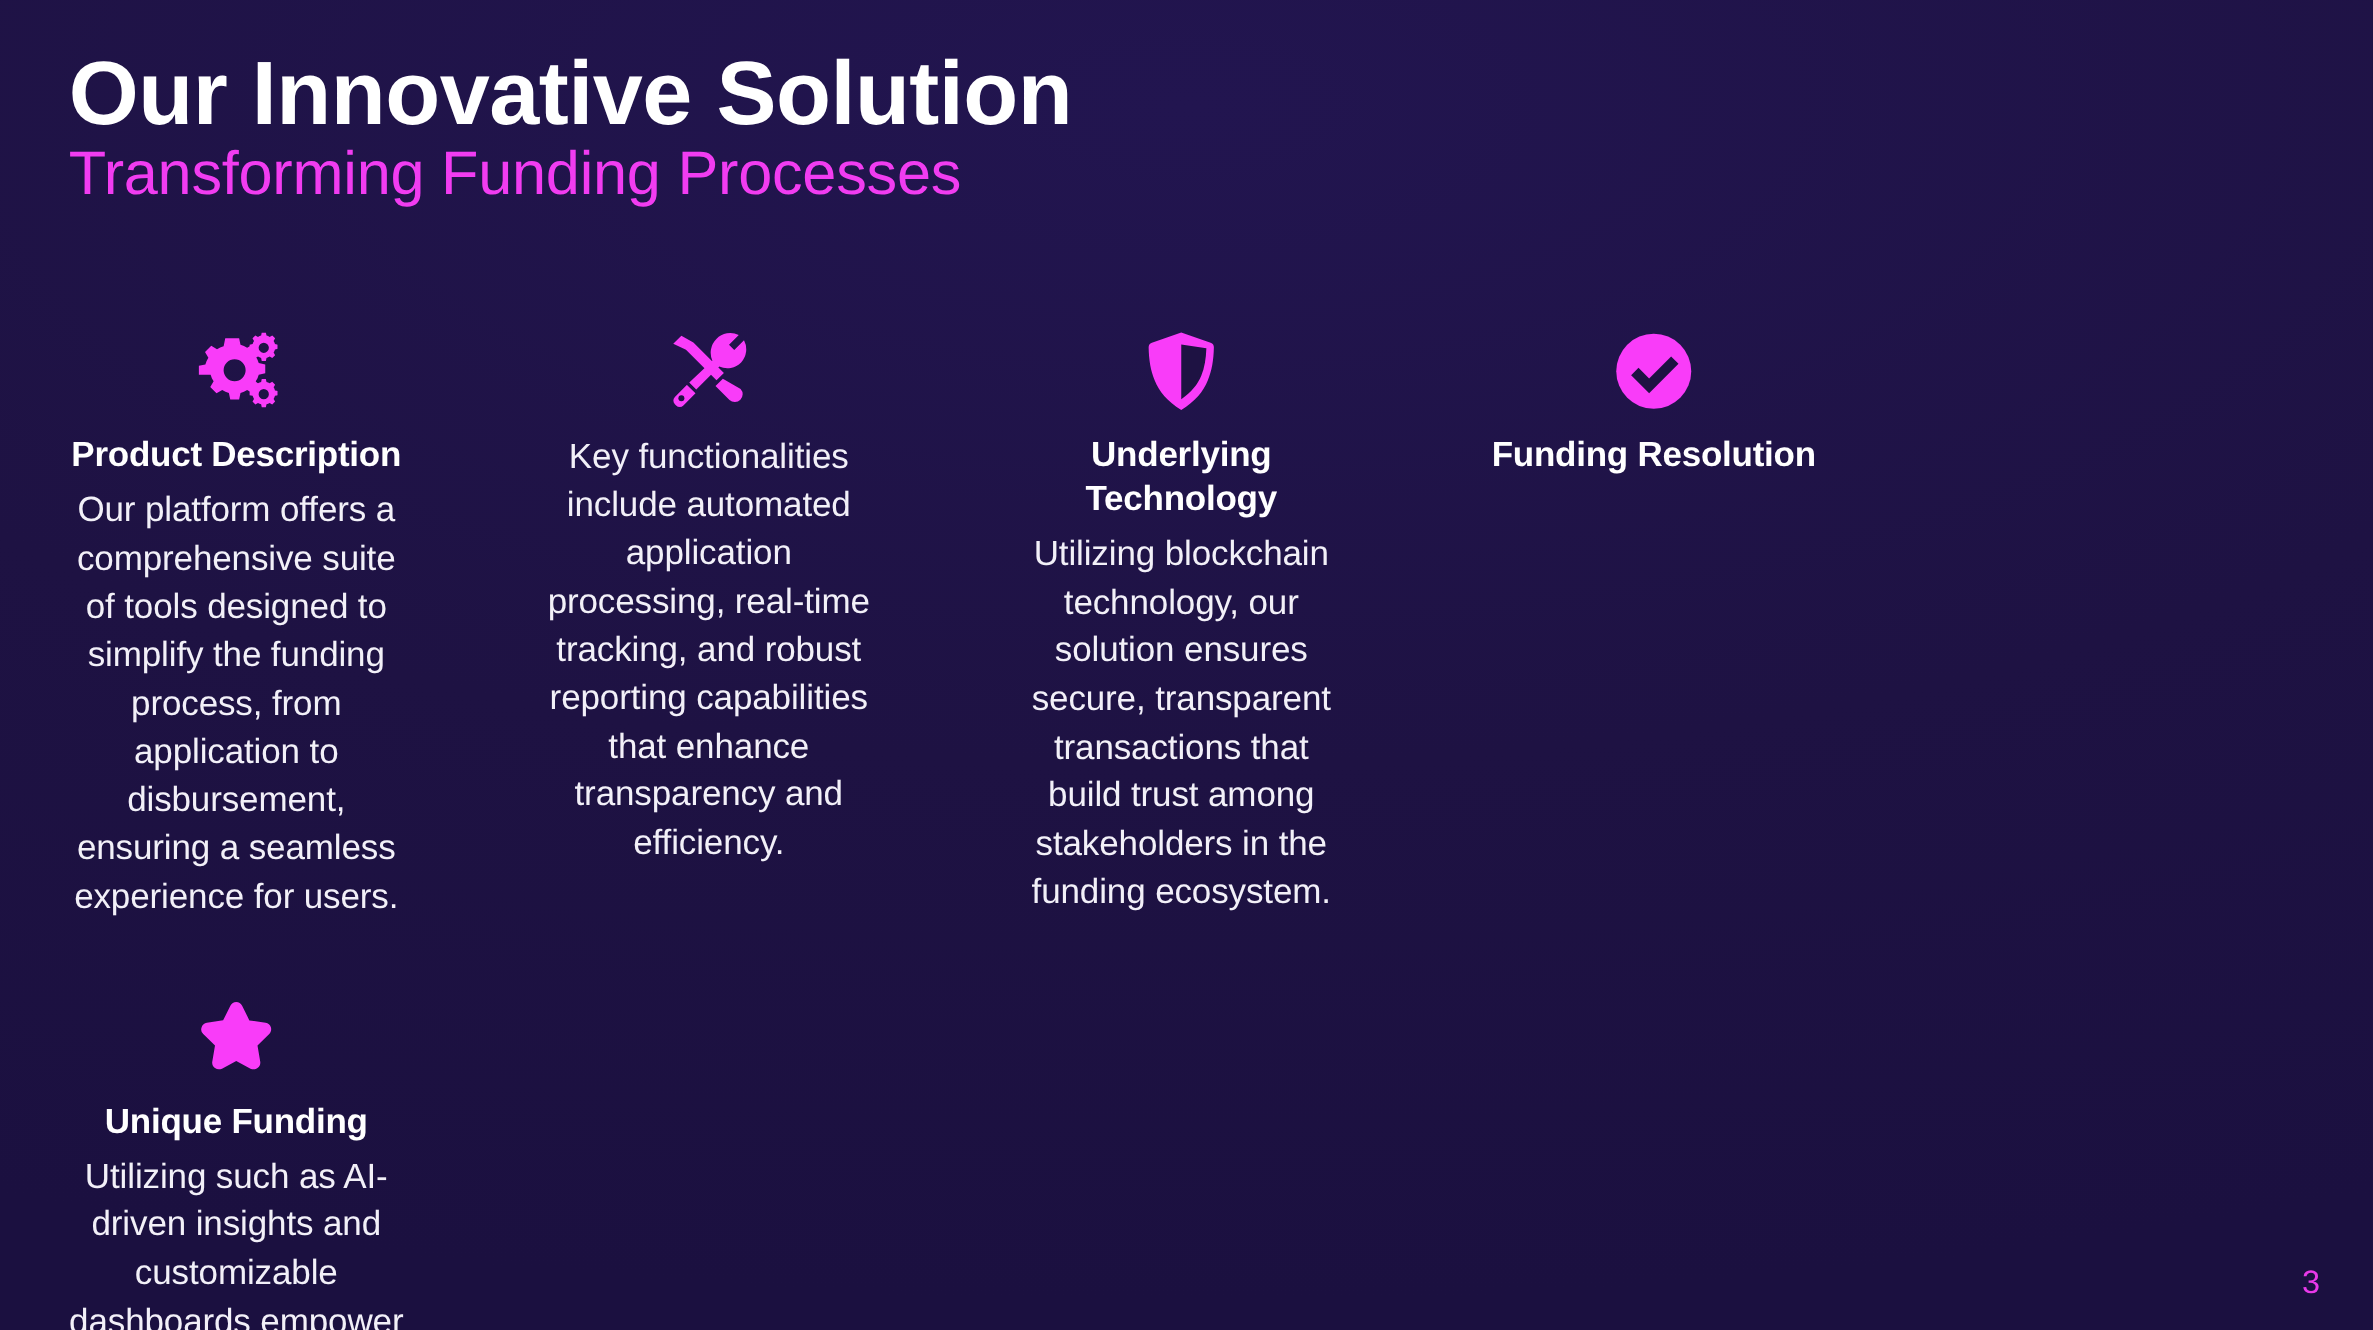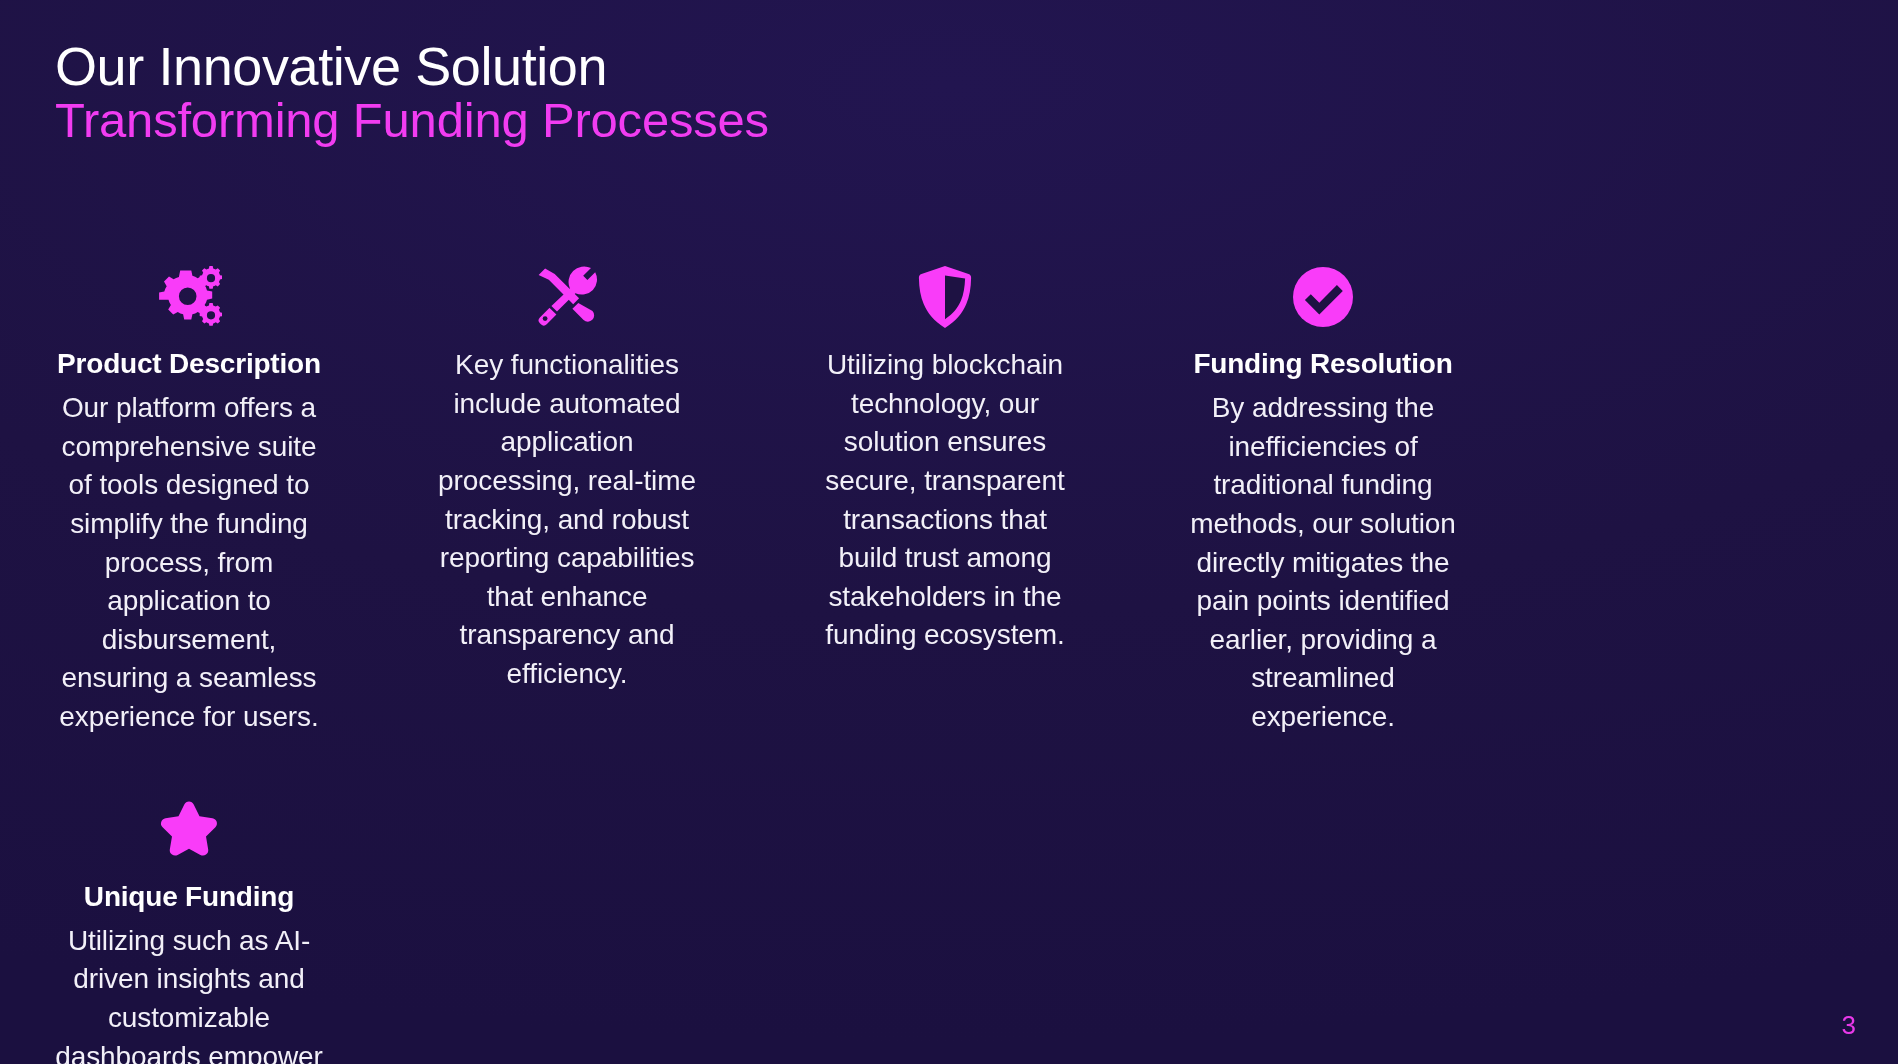--- a/index.html
+++ b/index.html
@@ -28,22 +28,22 @@
 
   
   .header {
     position: absolute;
     left: 55px;
     top: 38px;
     width: 1500px;
   }
 
   .slide-title {
-    font-size: 54px;
-    font-weight: 400;
+    font-size: 72px;
+    font-weight: 700;
     letter-spacing: -0.4px;
     color: #ffffff;
     line-height: 1.05;
     white-space: nowrap;
   }
 
   .slide-subtitle {
     font-size: 49px;
     font-weight: 400;
     letter-spacing: -0.2px;
@@ -149,32 +149,32 @@
       <div class="card-body">Key functionalities include automated application processing, real-time tracking, and robust reporting capabilities that enhance transparency and efficiency.</div>
     </div>
 
     <div class="card">
       <div class="card-icon">
         <svg width="56" height="64" viewBox="0 0 56 64" fill="#f93cf9">
           <path d="M28 1 4.5 9.1A4 4 0 0 0 1.9 13c.2 9.8 1.6 18.6 4.8 26.1C10.4 48.2 16.9 56 28 62.9c11.1-6.9 17.6-14.7 21.3-23.8 3.2-7.5 4.6-16.3 4.8-26.1a4 4 0 0 0-2.6-3.9L28 1z"></path>
           <path d="M28 10.5v43.8c8.2-5.6 13.1-11.7 16-18.7 2.6-6.2 3.8-13.6 4.1-22L28 10.5z" fill="#1e1243"></path>
         </svg>
       </div>
+      <div class="card-heading">Underlying Technology</div>
       <div class="card-body">Utilizing blockchain technology, our solution ensures secure, transparent transactions that build trust among stakeholders in the funding ecosystem.</div>
     </div>
 
     <div class="card">
       <div class="card-icon">
         <svg width="62" height="62" viewBox="0 0 62 62" fill="#f93cf9">
           <circle cx="31" cy="31" r="30"></circle>
           <path d="M44.9 19.1 27.3 36.7l-8.5-8.5-5.9 5.9 14.4 14.4 23.5-23.5-5.9-5.9z" fill="#1e1243"></path>
         </svg>
       </div>
       <div class="card-heading">Funding Resolution</div>
-      <div class="card-body">By addressing the inefficiencies of traditional funding methods, our solution directly mitigates the pain points identified earlier, providing a streamlined experience.</div>
     </div>
 
     <div class="card">
       <div class="card-icon">
         <svg width="66" height="62" viewBox="0 0 66 62" fill="#f93cf9">
           <path d="M33 2.5c2 0 3.8 1.2 4.7 3l5.8 11.8 13 1.9c2 .3 3.6 1.7 4.2 3.6.6 1.9.1 4-1.3 5.4l-9.4 9.2 2.2 13c.3 2-.5 4-2.2 5.1-1.6 1.2-3.8 1.3-5.6.4L33 49.8l-11.4 6.1c-1.8.9-4 .8-5.6-.4-1.7-1.1-2.5-3.1-2.2-5.1l2.2-13-9.4-9.2a5 5 0 0 1-1.3-5.4c.6-1.9 2.2-3.3 4.2-3.6l13-1.9 5.8-11.8c.9-1.8 2.7-3 4.7-3z"></path>
         </svg>
       </div>
       <div class="card-heading">Unique Funding</div>
       <div class="card-body">Utilizing such as AI-driven insights and customizable dashboards empower users to make informed decisions and optimize their funding strategies.</div>

